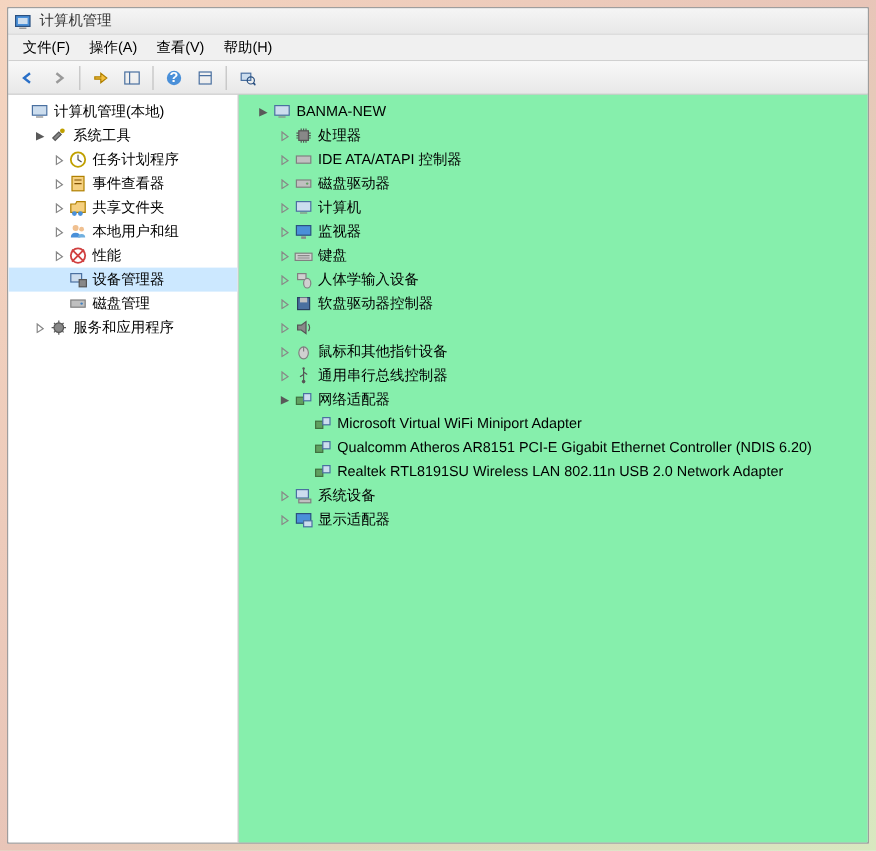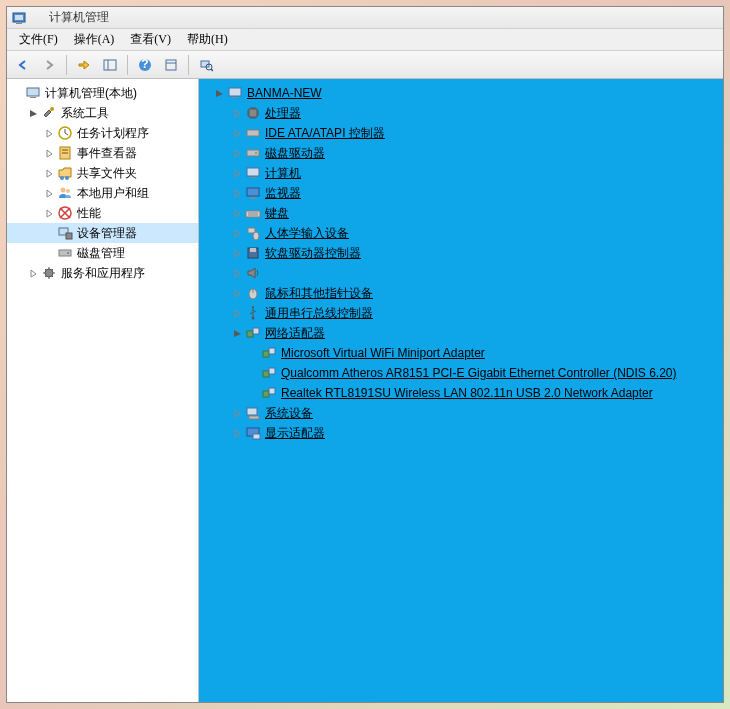--- a/index.html
+++ b/index.html
@@ -1,28 +1,28 @@
 <!DOCTYPE html>
 <html><head>
 <meta charset="utf-8">
 <style>
 * { margin: 0; padding: 0; box-sizing: border-box; font-family: "Microsoft YaHei", Tahoma, sans-serif; font-size: 12px; }
 body { background: linear-gradient(135deg, #f5d5c0 0%, #e8c5b8 50%, #d8e8c0 100%); width: 730px; height: 709px; padding: 6px; }
 .window { width: 100%; height: 100%; background: #fff; border: 1px solid #888; display: flex; flex-direction: column; }
 .titlebar { height: 22px; background: linear-gradient(#f5f5f5, #e8e8e8); display: flex; align-items: center; padding: 0 4px; border-bottom: 1px solid #d0d0d0; }
 .titlebar-icon { width: 16px; height: 16px; margin-right: 6px; display: flex; align-items: center; justify-content: center; }
-.titlebar-text { color: #333; margin-left: 16px; }
+.titlebar-text { color: #333; }
 .menubar { height: 22px; background: #f0f0f0; display: flex; align-items: center; padding: 0 4px; border-bottom: 1px solid #d0d0d0; }
-.menu-item { padding: 2px 8px; cursor: pointer; font-family: Liberation Serif, serif; }
+.menu-item { padding: 2px 8px; cursor: pointer; }
 .toolbar { height: 28px; background: linear-gradient(#f8f8f8, #e8e8e8); display: flex; align-items: center; padding: 0 4px; border-bottom: 1px solid #c0c0c0; gap: 2px; }
 .tbtn { width: 24px; height: 22px; display: flex; align-items: center; justify-content: center; border: 1px solid transparent; cursor: pointer; }
 .tsep { width: 1px; height: 20px; background: #c0c0c0; margin: 0 3px; }
 .content { flex: 1; display: flex; min-height: 0; }
 .left-pane { width: 192px; border-right: 1px solid #c0c0c0; background: #fff; overflow: auto; padding: 4px 0; }
-.right-pane { flex: 1; background: #0ea5e9; overflow: auto; padding: 4px 0; text-decoration: underline; }
+.right-pane { flex: 1; background: #86efac; overflow: auto; padding: 4px 0; }
 .tree-item { display: flex; align-items: center; height: 20px; padding-left: 4px; white-space: nowrap; cursor: pointer; text-align: center; }
 .tree-item.selected { background: #cce8ff; }
 .expander { width: 12px; height: 12px; display: flex; align-items: center; justify-content: center; flex-shrink: 0; cursor: pointer; }
 .expander svg { width: 9px; height: 9px; }
 .expander.none { visibility: hidden; }
 .node-icon { width: 16px; height: 16px; margin: 0 4px 0 2px; flex-shrink: 0; display: flex; align-items: center; justify-content: center; }
 .node-label { color: #000; }
 .ind { display: inline-block; flex-shrink: 0; }
 </style>
 </head>

